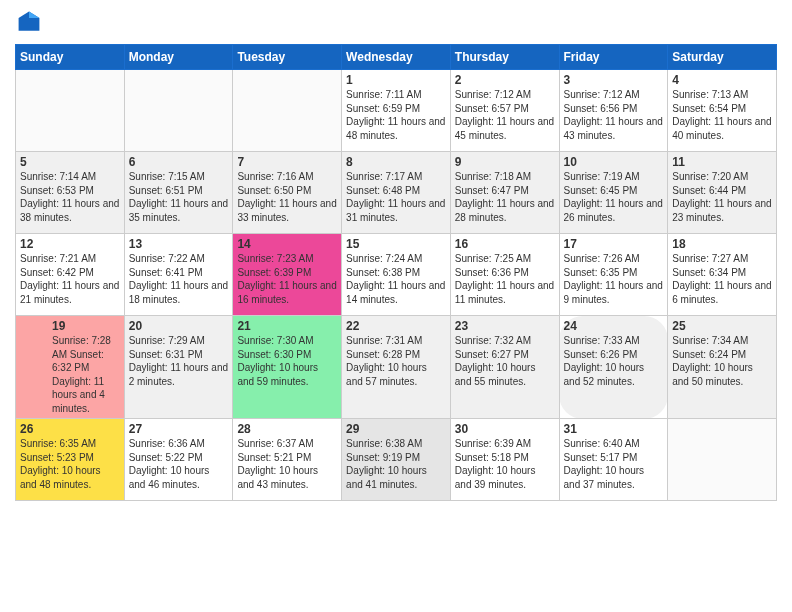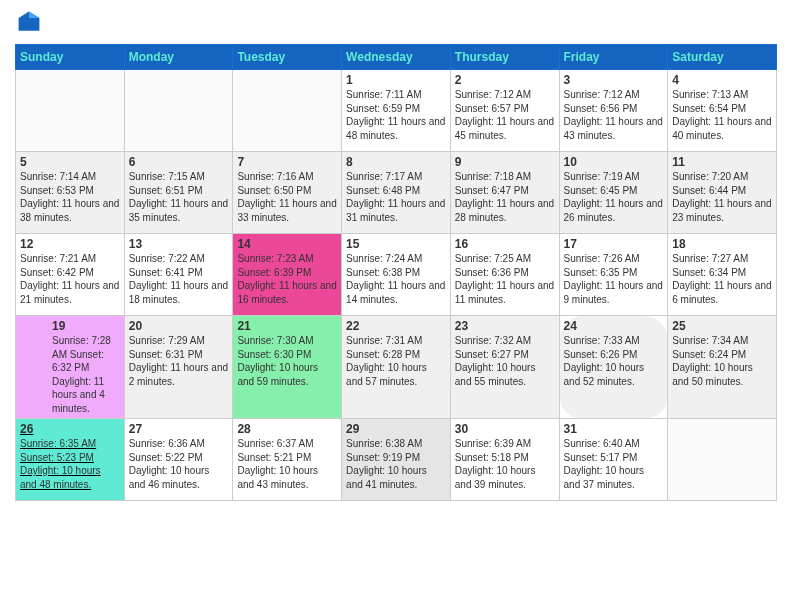--- a/index.html
+++ b/index.html
@@ -52,21 +52,21 @@
       font-size: 14px;
       color: #555;
     }
     .calendar {
       width: 100%;
       border-collapse: collapse;
       border: 1px solid #ccc;
     }
     .calendar th {
       background: #1565c0;
-      color: #5eead4;
+      color: #ffffff;
       font-size: 12px;
       font-weight: bold;
       padding: 5px 4px;
       text-align: left;
       border: 1px solid #1a6ecf;
     }
     .calendar td {
       border: 1px solid #ccc;
       vertical-align: top;
       padding: 3px 4px;
@@ -246,21 +246,21 @@
 Daylight: 11 hours and 9 minutes.</div>
           </td>
           <td style="background-color: rgb(255, 255, 255);">
             <div class="day-num">18</div>
             <div class="day-info">Sunrise: 7:27 AM
 Sunset: 6:34 PM
 Daylight: 11 hours and 6 minutes.</div>
           </td>
         </tr>
         <tr>
-          <td style="background-color: #f0abfc; padding-left: 36px;">
+          <td style="background-color: #fca5a5; padding-left: 36px;">
             <div class="day-num">19</div>
             <div class="day-info">Sunrise: 7:28 AM
 Sunset: 6:32 PM
 Daylight: 11 hours and 4 minutes.</div>
           </td>
           <td style="background-color: rgb(240, 240, 240);">
             <div class="day-num">20</div>
             <div class="day-info">Sunrise: 7:29 AM
 Sunset: 6:31 PM
 Daylight: 11 hours and 2 minutes.</div>
@@ -290,21 +290,21 @@
 Daylight: 10 hours and 52 minutes.</div>
           </td>
           <td style="background-color: rgb(240, 240, 240);">
             <div class="day-num">25</div>
             <div class="day-info">Sunrise: 7:34 AM
 Sunset: 6:24 PM
 Daylight: 10 hours and 50 minutes.</div>
           </td>
         </tr>
         <tr>
-          <td style="background-color: #5eead4; text-decoration: underline;">
+          <td style="background-color: #fde047;">
             <div class="day-num">26</div>
             <div class="day-info">Sunrise: 6:35 AM
 Sunset: 5:23 PM
 Daylight: 10 hours and 48 minutes.</div>
           </td>
           <td style="background-color: rgb(255, 255, 255); margin-left: 44px;">
             <div class="day-num">27</div>
             <div class="day-info">Sunrise: 6:36 AM
 Sunset: 5:22 PM
 Daylight: 10 hours and 46 minutes.</div>

